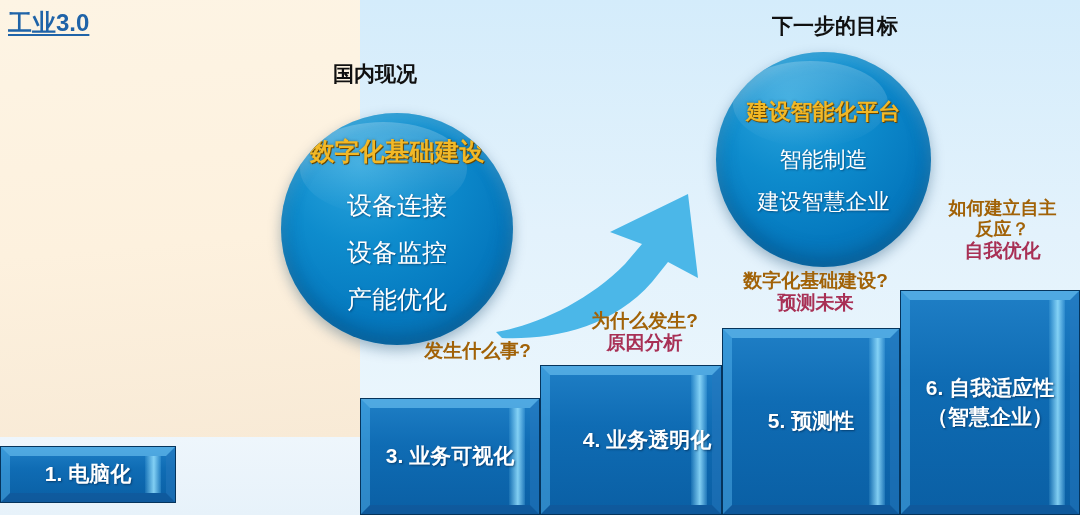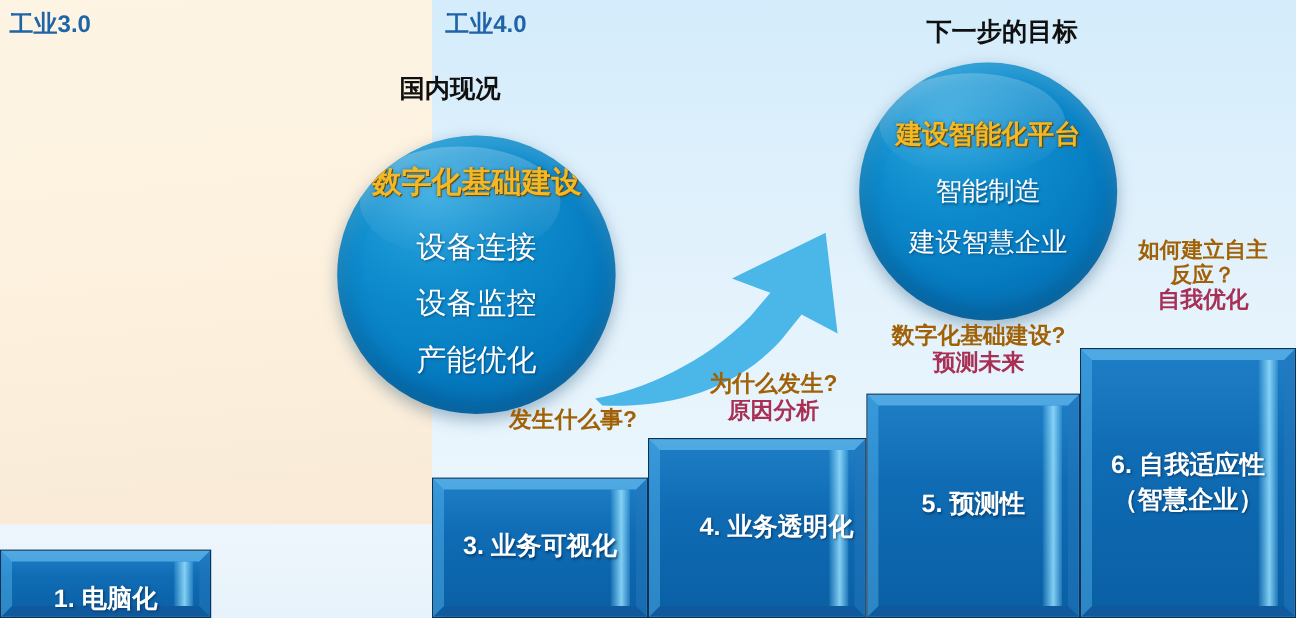--- a/index.html
+++ b/index.html
@@ -25,21 +25,22 @@
     background:linear-gradient(180deg,#d4ecfb 0%,#e3f2fc 45%,#eef8fd 100%);
   }
   .bg-leftbottom{
     position:absolute;left:0;top:437px;width:360px;height:78px;
     background:linear-gradient(180deg,#eef6fc 0%,#e7f2fa 100%);
   }
 
   
   .era-title{
     position:absolute;
-    font-weight:bold;font-size:20px;color:#1f63a8;
+    font-weight:bold;font-size:24px;color:#1f63a8;
+    text-decoration:underline;
     text-underline-offset:3px;
     letter-spacing:0px;
     white-space:nowrap;
   }
   #era-30{left:8px;top:7px;}
   #era-40{left:371px;top:7px;}
 
   .sub-head{
     position:absolute;
     font-weight:bold;font-size:21px;color:#101010;
@@ -134,40 +135,39 @@
     pointer-events:none;
   }
   .bar-label{
     position:relative;z-index:3;
     color:#ffffff;font-weight:bold;font-size:21px;
     text-align:center;line-height:1.35;
     text-shadow:1px 1px 2px rgba(0,35,70,.6);
     white-space:nowrap;
     padding:0 16px;
   }
-  #bar-1{left:0px;  top:458px;width:176px;height:57px;align-items:flex-end;}
+  #bar-1{left:0px;  top:446px;width:176px;height:57px;}
   #bar-2{left:176px;top:434px;width:184px;height:81px;}
   #bar-3{left:360px;top:398px;width:180px;height:117px;}
   #bar-4{left:540px;top:365px;width:182px;height:150px;padding-left:32px;}
   #bar-5{left:722px;top:328px;width:178px;height:187px;}
   #bar-6{left:900px;top:290px;width:180px;height:225px;}
   #bar-6 .bar-label, #bar-5 .bar-label{font-size:21px;}
   #bar-1 .bar-label{font-size:21px;}
 </style>
 </head>
 <body>
 
 <div id="stage">
 
   <div class="bg-left"></div>
   <div class="bg-right"></div>
   <div class="bg-leftbottom"></div>
 
   <div class="era-title" id="era-30">工业3.0</div>
-  <div class="era-title" id="era-40">工业4.0</div>
 
   <div class="sub-head" id="sub-domestic">国内现况</div>
   <div class="sub-head" id="sub-goal">下一步的目标</div>
 
   <div class="circle" id="circle-right">
     <div class="circ-title">建设智能化平台</div>
     <div class="circ-line">智能制造</div>
     <div class="circ-line">建设智慧企业</div>
   </div>
 

